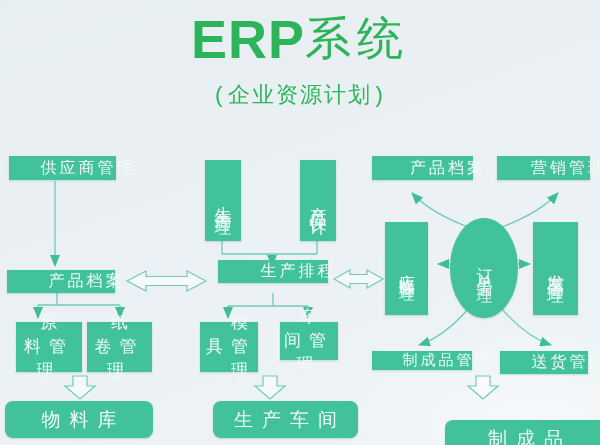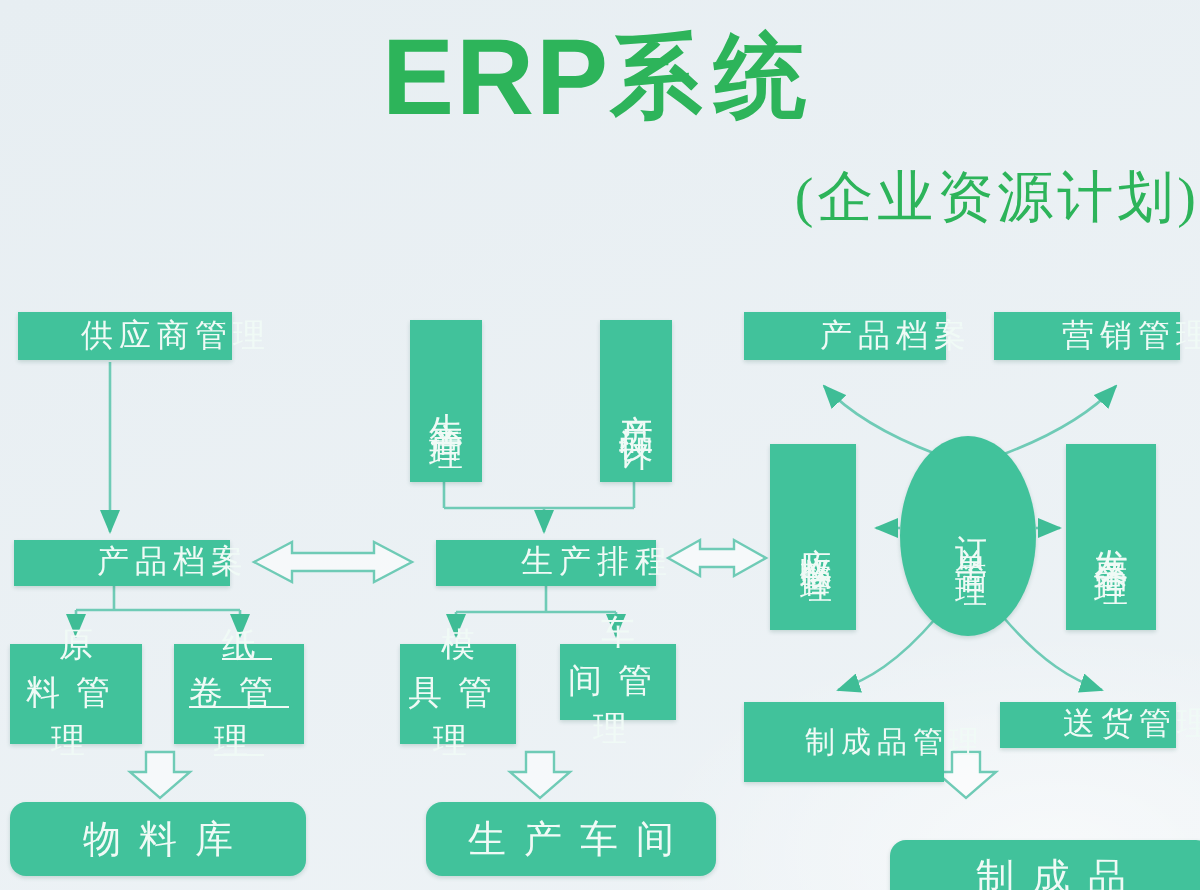--- a/index.html
+++ b/index.html
@@ -21,26 +21,26 @@
       linear-gradient(160deg, var(--background-start) 0%, var(--background-end) 100%);
   }
   .title-wrap{position:absolute;top:8px;left:0;width:100%;text-align:center;}
   .title-latin{
     font-family:"Liberation Sans","DejaVu Sans",sans-serif;
     font-weight:bold;font-size:54px;color:var(--title-green);
     letter-spacing:1px;vertical-align:middle;
   }
   .title-cn{
     font-family:"Liberation Serif","DejaVu Serif",serif;
-    font-weight:bold;font-size:46px;color:var(--title-green);
+    font-weight:normal;font-size:46px;color:var(--title-green);
     letter-spacing:6px;vertical-align:middle;
   }
   .subtitle{
-    position:absolute;top:80px;left:0;width:100%;text-align:right;
-    font-size:28px;color:var(--title-green);letter-spacing:2px;
+    position:absolute;top:80px;left:0;width:100%;text-align:center;
+    font-size:22px;color:var(--title-green);letter-spacing:2px;font-family:Liberation Mono, monospace;
   }
   svg.wires{position:absolute;left:0;top:0;width:600px;height:445px;}
   .box{
     position:absolute;background:var(--box-fill);color:var(--box-text);
     display:flex;align-items:center;justify-content:center;
     box-sizing:border-box;box-shadow:0 1px 2px rgba(20,90,70,.18);
   }
   .h-box{font-size:16px;letter-spacing:3px;text-indent:3px;white-space:nowrap;padding-left:48px;}
   .two-line{font-size:17px;line-height:1.4;letter-spacing:8px;text-align:center;}
   .two-line span{display:block;width:54px;margin:0 auto;text-indent:8px;}
@@ -92,41 +92,41 @@
     <path d="M468,309 C449,331 434,340 419,345" style="stroke:var(--connector);stroke-width:1.3;fill:none" marker-end="url(#arw)"></path>
     <path d="M502,309 C521,331 536,340 551,345" style="stroke:var(--connector);stroke-width:1.3;fill:none" marker-end="url(#arw)"></path>
 
     <polygon points="73,376 87,376 87,386 95,386 80,399 65,386 73,386" style="stroke:var(--connector);stroke-width:1.2;fill:var(--hollow-fill)"></polygon>
     <polygon points="263,376 277,376 277,386 285,386 270,399 255,386 263,386" style="stroke:var(--connector);stroke-width:1.2;fill:var(--hollow-fill)"></polygon>
     <polygon points="476,376 490,376 490,386 498,386 483,399 468,386 476,386" style="stroke:var(--connector);stroke-width:1.2;fill:var(--hollow-fill)"></polygon>
   </svg>
 
   <div class="box h-box" style="left:9px;top:156px;width:107px;height:24px;">供应商管理</div>
   <div class="box h-box" style="left:7px;top:270px;width:108px;height:23px;">产品档案</div>
-  <div class="box two-line" style="left:5px;top:322px;width:66px;height:50px;">
+  <div class="box two-line" style="left:16px;top:322px;width:66px;height:50px;">
       <span>原料管理</span>
     </div>
-  <div class="box two-line" style="left:87px;top:322px;width:65px;height:50px;text-decoration:underline;">
+  <div class="box two-line" style="left:87px;top:322px;width:65px;height:50px;">
       <span>纸卷管理</span>
     </div>
   <div class="box pill" style="left:5px;top:401px;width:148px;height:37px;">物料库</div>
 
   <div class="box v-box" style="left:205px;top:160px;width:36px;height:81px;">生产管理</div>
   <div class="box v-box" style="left:300px;top:160px;width:36px;height:81px;">产品设计</div>
-  <div class="box h-box" style="left:218px;top:270px;width:110px;height:23px;">生产排程</div>
-  <div class="box two-line" style="left:200px;top:322px;width:58px;height:50px;">
+  <div class="box h-box" style="left:218px;top:260px;width:110px;height:23px;">生产排程</div>
+  <div class="box two-line" style="left:200px;top:322px;width:58px;height:50px;text-align:right;">
       <span>模具管理</span>
     </div>
   <div class="box two-line" style="left:280px;top:322px;width:58px;height:38px;">
       <span>车间管理</span>
     </div>
   <div class="box pill" style="left:198px;top:401px;width:145px;height:37px;margin-left:15px;">生产车间</div>
 
   <div class="box h-box" style="left:372px;top:156px;width:101px;height:24px;">产品档案</div>
   <div class="box h-box" style="left:497px;top:156px;width:93px;height:24px;">营销管理</div>
   <div class="box v-box v-tight" style="left:385px;top:222px;width:43px;height:93px;">应收款管理</div>
   <div class="box v-box ellipse" style="left:450px;top:218px;width:68px;height:100px;">订单管理</div>
   <div class="box v-box" style="left:533px;top:222px;width:45px;height:93px;">发票管理</div>
-  <div class="box h-box" style="left:372px;top:351px;width:100px;height:40px;font-size:15px;">制成品管理</div>
+  <div class="box h-box" style="left:372px;top:351px;width:100px;height:19px;font-size:15px;">制成品管理</div>
   <div class="box h-box" style="left:500px;top:351px;width:88px;height:23px;">送货管理</div>
   <div class="box pill" style="left:408px;top:420px;width:161px;height:37px;margin-left:37px;">制成品</div>
 
 </div>
 
 </body></html>

